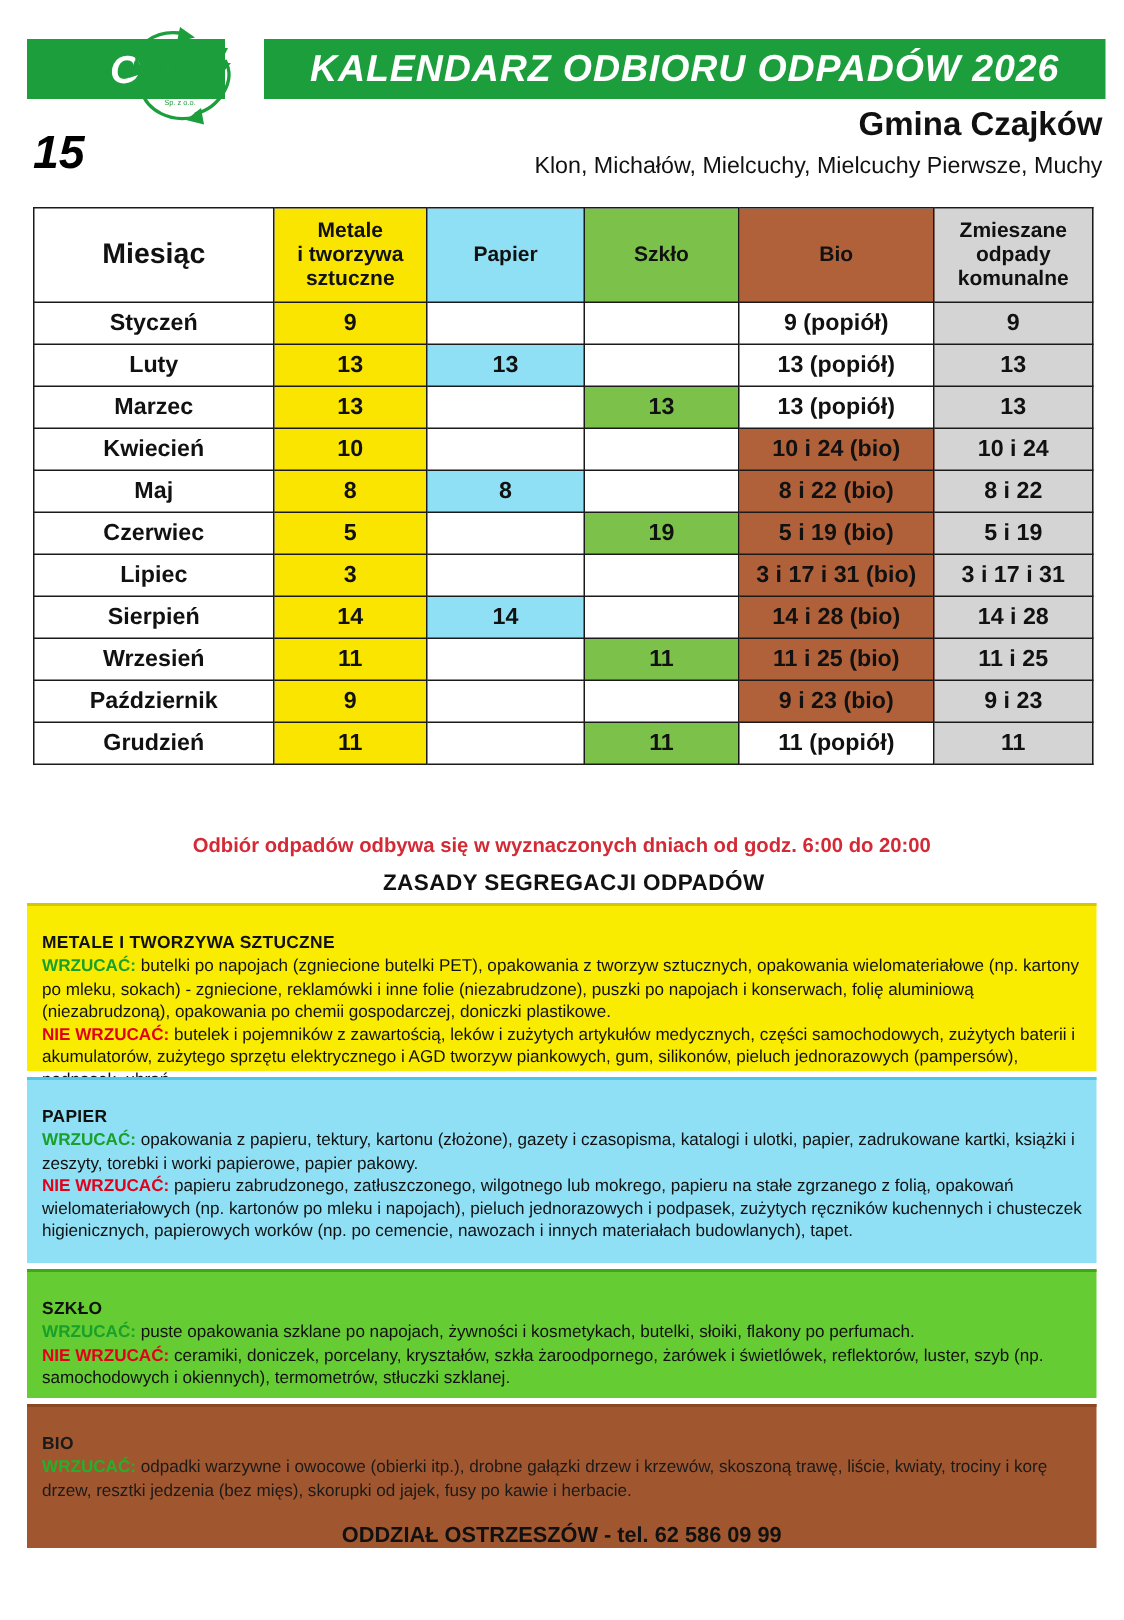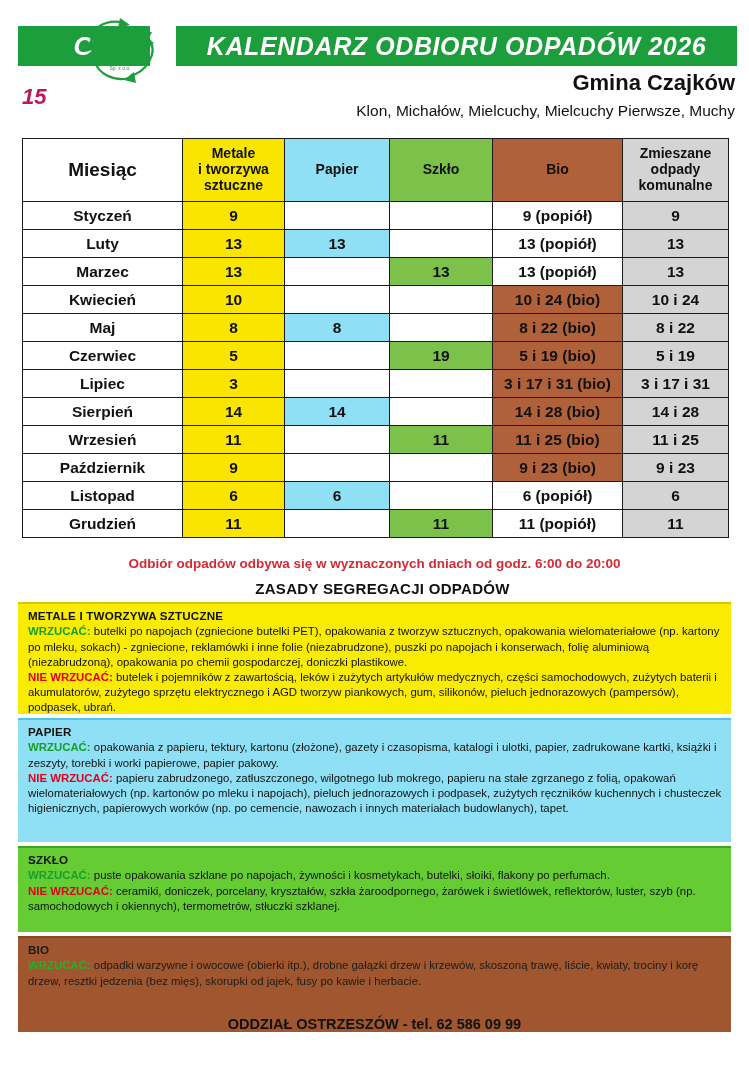--- a/index.html
+++ b/index.html
@@ -19,21 +19,21 @@
     width:132px;height:40px;background:#1d9e3c;
     display:flex;align-items:center;justify-content:center;
   }
   .logo-o{
     color:#ffffff;font-style:italic;font-weight:bold;font-size:26px;
     letter-spacing:1px;line-height:1;
   }
   .eco-logo{position:absolute;left:72px;top:14px;width:96px;height:74px;}
   .num-15{
     position:absolute;left:22px;top:86px;
-    color:#be185d;font-style:italic;font-weight:bold;font-size:22px;
+    color:#000000;font-style:italic;font-weight:bold;font-size:31px;
     line-height:1;
   }
   .title-bar{
     position:absolute;left:176px;top:26px;right:12px;height:40px;
     background:#1d9e3c;display:flex;align-items:center;justify-content:center;
   }
   .title-bar span{
     color:#ffffff;font-weight:bold;font-style:italic;font-size:25px;
     letter-spacing:0.6px;white-space:nowrap;
   }
@@ -86,21 +86,21 @@
   }
   .rules-title{
     position:absolute;left:16px;right:0;top:580px;
     text-align:center;color:#111;font-size:15px;font-weight:bold;
     letter-spacing:0.3px;
   }
 
   
   .block{
     position:absolute;left:18px;width:713px;
-    box-sizing:border-box;padding:4px 8px 5px 10px;
+    box-sizing:border-box;padding:17px 8px 5px 10px;
     font-size:11.4px;line-height:1.33;color:#111;
   }
   .block h4{
     margin:0 0 1px 0;font-size:11.6px;font-weight:bold;letter-spacing:0.2px;
   }
   .block p{margin:0;}
   .yes{color:#18a02a;font-weight:bold;}
   .no{color:#e2001a;font-weight:bold;}
   .b-metal{top:602px;background:#f9ec00;height:112px;border-top:2px solid #d6c800;}
   .b-paper{top:718px;background:#8fe0f4;height:124px;border-top:2px solid #4ec4e6;}
@@ -255,28 +255,20 @@
           </tr>
           <tr>
             <td class="month">Październik</td>
             <td class="metal">9</td>
             <td class="paper blank"></td>
             <td class="glass blank"></td>
             <td class="bio">9 i 23 (bio)</td>
             <td class="mixed">9 i 23</td>
           </tr>
           <tr>
-            <td class="month">Listopad</td>
-            <td class="metal">6</td>
-            <td class="paper">6</td>
-            <td class="glass blank"></td>
-            <td class="ash">6 (popiół)</td>
-            <td class="mixed">6</td>
-          </tr>
-          <tr>
             <td class="month">Grudzień</td>
             <td class="metal">11</td>
             <td class="paper blank"></td>
             <td class="glass">11</td>
             <td class="ash">11 (popiół)</td>
             <td class="mixed">11</td>
           </tr>
         </tbody>
     </table>
   </div>

